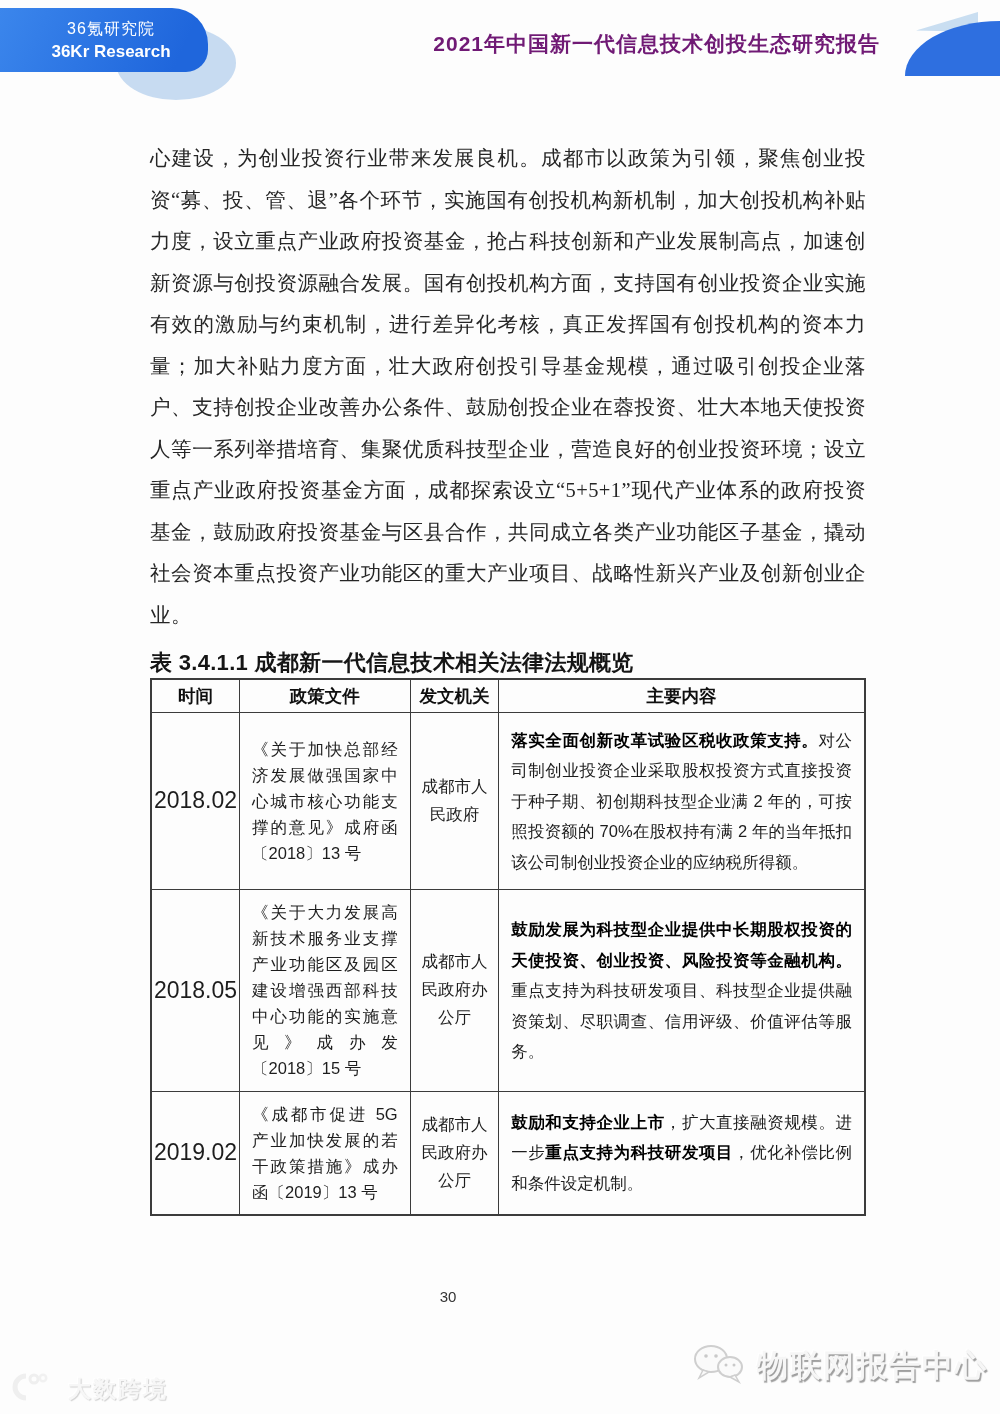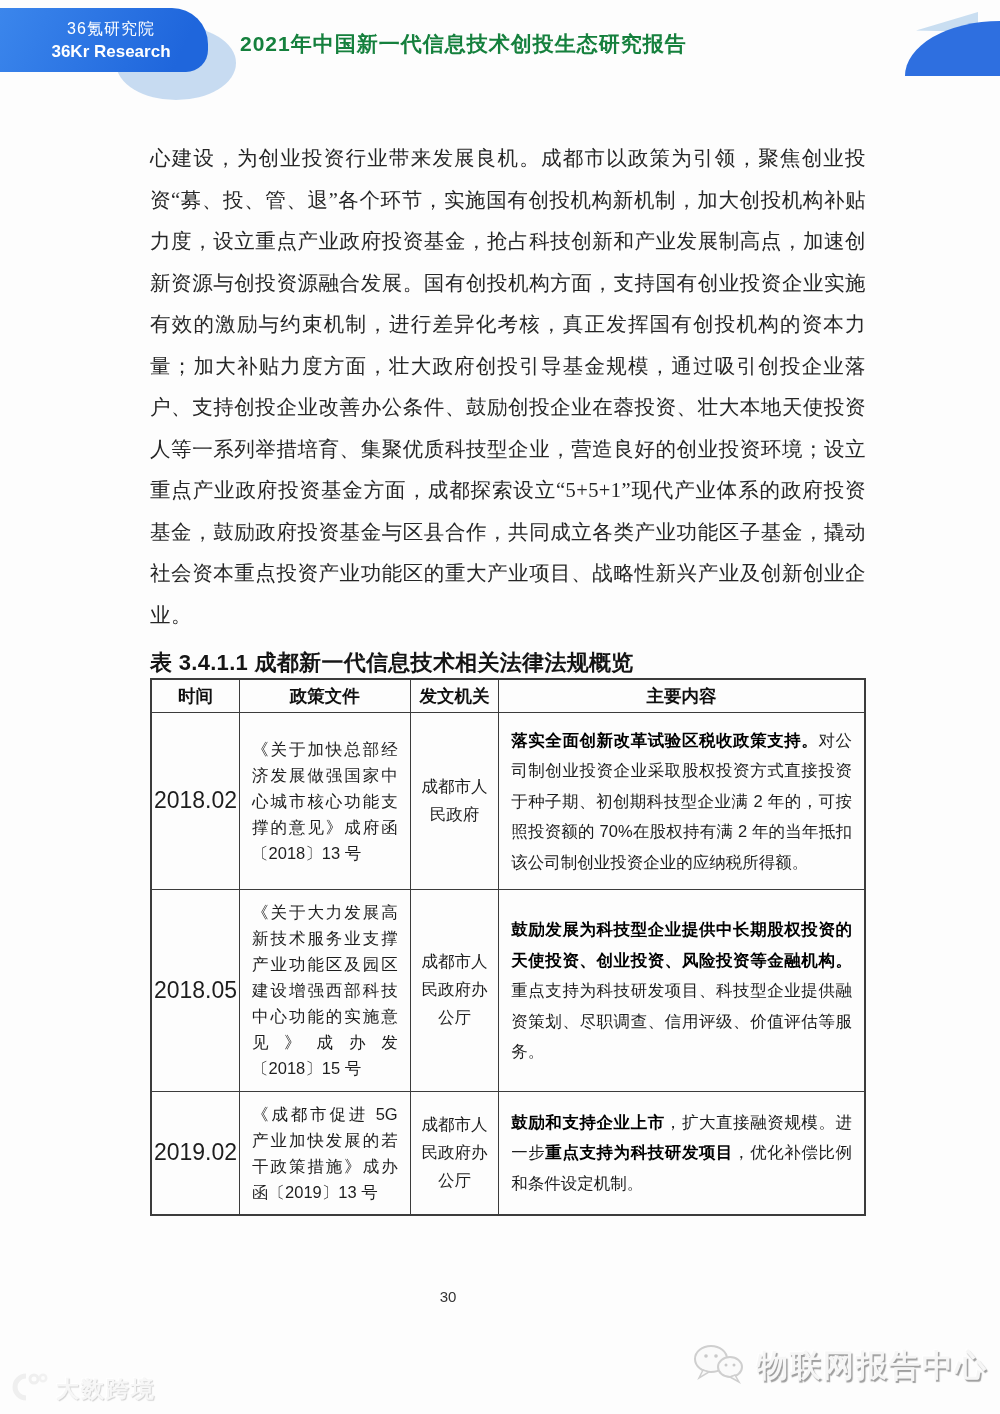--- a/index.html
+++ b/index.html
@@ -20,21 +20,21 @@
     position:absolute; left:0; top:8px; width:208px; height:64px;
     background:linear-gradient(115deg,#3b86ec 0%, var(--brand-blue,#1f66dc) 85%);
     border-radius:0 36px 22px 0;
     display:flex; flex-direction:column; justify-content:center; align-items:center;
     padding-left:14px; color:#fff;
   }
   .brand-line1 { font-size:16px; font-weight:400; letter-spacing:1px; }
   .brand-line2 { font-size:17px; font-weight:600; margin-top:2px; }
   .header-title {
     position:absolute; left:240px; right:120px; top:30px;
-    text-align:left; font-size:21px; font-weight:700; color:#15803d;
+    text-align:right; font-size:21px; font-weight:700; color:#701a75;
     letter-spacing:1px; white-space:nowrap;
   }
   .corner-tri {
     position:absolute; right:22px; top:12px; width:62px; height:20px;
     background:var(--corner-light,#c9def1);
     clip-path:polygon(0 92%, 100% 0, 100% 100%);
   }
   .corner-blue {
     position:absolute; right:0; top:21px; width:95px; height:55px;
     background:var(--corner-blue,#2e6fe0);
@@ -85,21 +85,21 @@
     display:flex; align-items:center; gap:10px;
   }
   .wm-right-text {
     font-size:31px; font-weight:700; letter-spacing:2px;
     color:#f6f6f6;
     text-shadow:1.5px 1.5px 1px #9e9e9e, -1px -1px 0 #ffffff;
     white-space:nowrap;
   }
   .wm-left {
     position:absolute; left:12px; top:1372px;
-    display:flex; align-items:center; gap:8px;
+    display:flex; align-items:center; gap:20px;
   }
   .wm-left-text {
     font-size:23px; font-weight:700; letter-spacing:2px;
     color:#f7f7f7;
     text-shadow:1px 1px 1px #d2d2d2, -1px -1px 0 #ffffff;
     white-space:nowrap;
   }
 </style>
 </head>
 <body>

